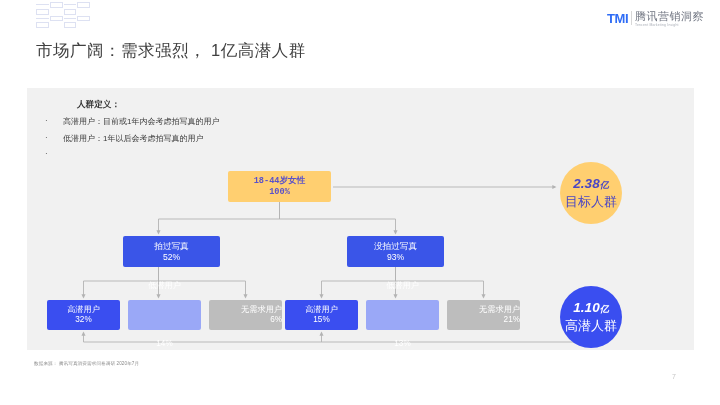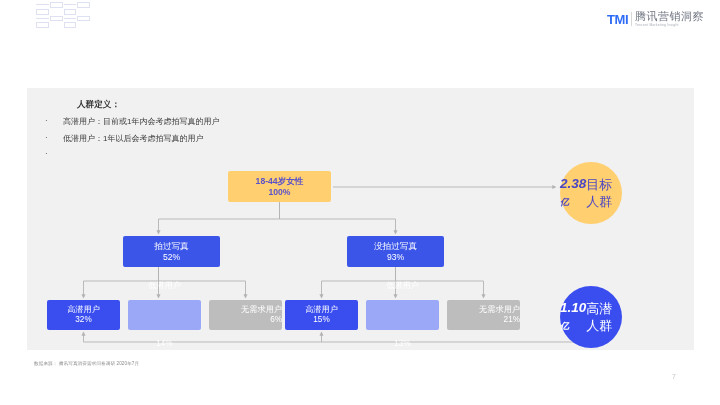--- a/index.html
+++ b/index.html
@@ -13,21 +13,21 @@
 
   
   .deco{position:absolute;left:36px;top:2px;width:54px;height:26px;
         display:grid;grid-template-columns:repeat(4,1fr);grid-template-rows:repeat(4,1fr);
         gap:1px;opacity:.55;}
   .deco i{display:block;border:0.6px solid #c3c9e8;}
   .deco i.dash{border:none;border-top:1px solid #c3c9e8;align-self:center;height:0;}
   .deco i.blank{border:none;}
 
   
-  .logo{position:absolute;right:16px;top:11px;display:flex;align-items:center;gap:3px;}
+  .logo{position:absolute;right:16px;top:11px;display:flex;gap:3px;}
   .logo .tmi{font-size:13px;font-weight:bold;color:#2f6df6;letter-spacing:-.5px;
              font-family:"Liberation Sans",sans-serif;position:relative;}
   .logo .lbar{width:1px;height:14px;background:#d8d8d8;}
   .logo .ltxt{display:flex;flex-direction:column;line-height:1;}
   .logo .lcn{font-size:11px;color:#6f7480;letter-spacing:.5px;}
   .logo .len{font-size:3.6px;color:#a8acb5;letter-spacing:.2px;margin-top:1.5px;transform:scale(.95);transform-origin:left;}
 
   
   .title{position:absolute;left:36px;top:40px;font-size:16.5px;color:#404040;letter-spacing:.5px;}
 
@@ -42,21 +42,21 @@
 
   
   .flow{position:absolute;left:27px;top:88px;width:667px;height:262px;}
   .flow svg{position:absolute;left:0;top:0;width:667px;height:262px;}
 
   .node{position:absolute;box-sizing:border-box;display:flex;flex-direction:column;
         align-items:center;justify-content:center;border-radius:2px;line-height:1.25;}
   .node .l1{font-size:8.6px;}
   .node .l2{font-size:8.6px;}
 
-  .n-root{left:201px;top:83px;width:103px;height:31px;background:#ffcf70;}
+  .n-root{left:201px;top:83px;width:103px;height:31px;background:#ffcf70;font-family:Liberation Mono, monospace;}
   .n-root .l1,.n-root .l2{color:#5b52c9;font-weight:bold;}
 
   .n-mid{width:97px;height:31px;background:#3a55e8;}
   .n-mid .l1,.n-mid .l2{color:#fff;}
   .n-mid1{left:83px;top:148px;margin-left:13px;}
   .n-mid2{left:320px;top:148px;}
 
   .n-leaf{width:73px;height:30px;}
   .n-leaf .l1,.n-leaf .l2{font-size:8.2px;}
   .n-blue{background:#3a4ef0;}
@@ -67,21 +67,21 @@
   .n-gray .l1,.n-gray .l2{color:#fff;}
 
   .lf1{left:20px;top:212px;}
   .lf2{left:101px;top:212px;}
   .lf3{left:182px;top:212px;}
   .lf4{left:258px;top:212px;}
   .lf5{left:339px;top:212px;}
   .lf6{left:420px;top:212px;}
 
   
-  .circ{position:absolute;border-radius:50%;display:flex;flex-direction:row;
+  .circ{position:absolute;border-radius:50%;display:flex;flex-direction:column;
         align-items:center;justify-content:center;line-height:1.25;}
   .circ .big{font-size:13.5px;font-weight:bold;font-style:italic;}
   .circ .big .unit{font-size:9px;font-style:italic;}
   .circ .sub{font-size:13px;margin-top:1px;}
   .c-yellow{left:533px;top:74px;width:62px;height:62px;background:#ffcf70;}
   .c-yellow .big,.c-yellow .sub{color:#4a46c4;}
   .c-blue{left:533px;top:198px;width:62px;height:62px;background:#3a4ef0;}
   .c-blue .big,.c-blue .sub{color:#fff;}
 
   
@@ -114,20 +114,21 @@
 
   <div class="logo">
     <span class="tmi">TMI</span>
     <span class="lbar"></span>
     <span class="ltxt">
       <span class="lcn">腾讯营销洞察</span>
       <span class="len">Tencent Marketing Insight</span>
     </span>
   </div>
 
+  <div class="title">市场广阔：需求强烈， 1亿高潜人群</div>
 
   <div class="panel"></div>
 
   <div class="defs">
     <div class="dhead">人群定义：</div>
     <div class="drow">
       <span class="bullet">·</span>
       <span>高潜用户：目前或1年内会考虑拍写真的用户</span>
     </div>
     <div class="drow">

